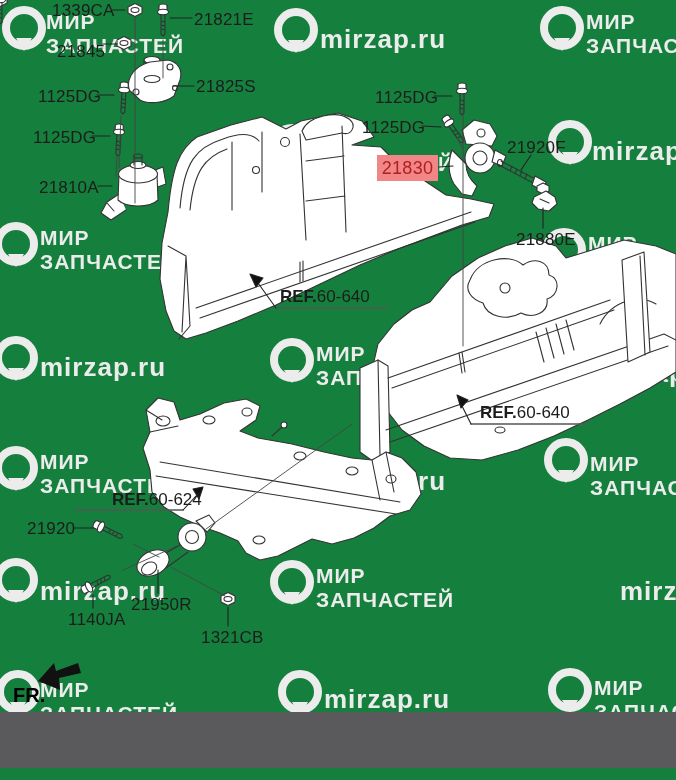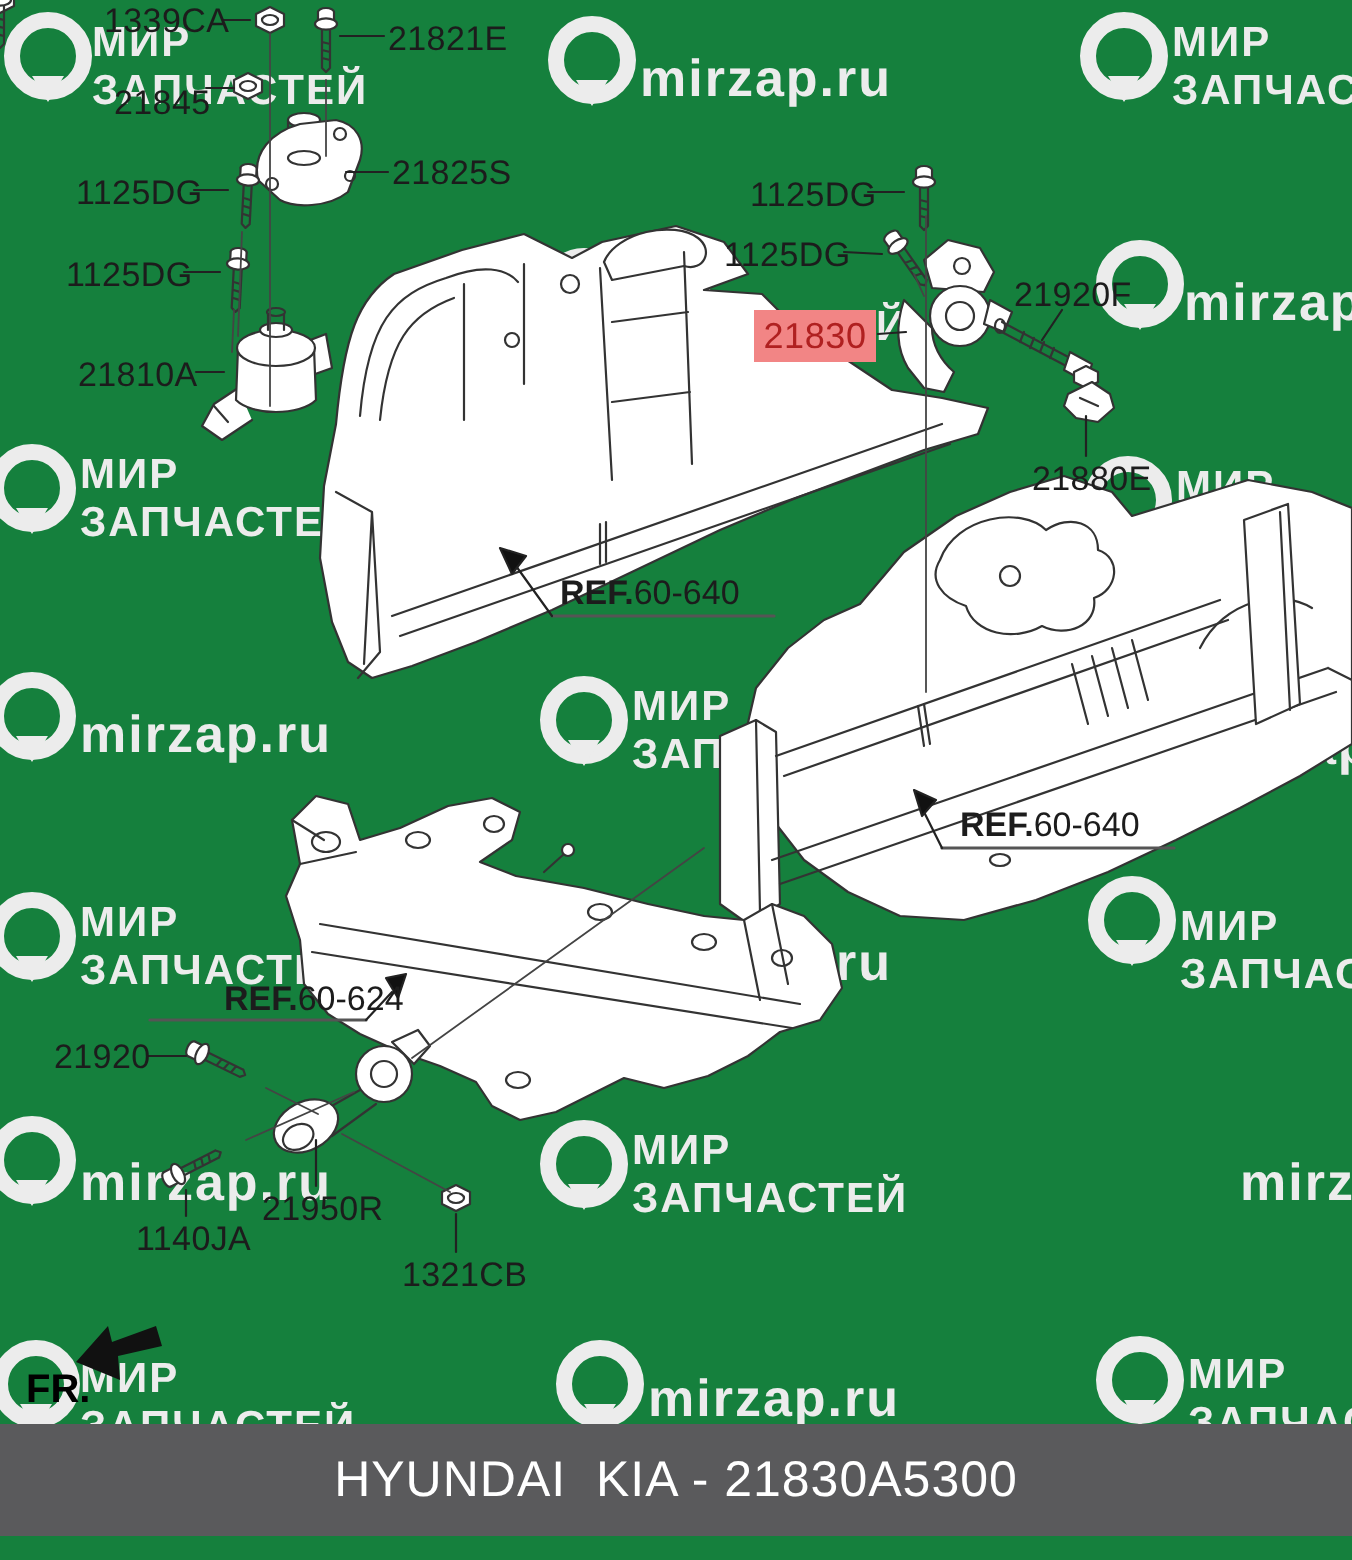--- a/index.html
+++ b/index.html
@@ -267,15 +267,14 @@
       <div class="reflabel" style="left: 280px; top: 287px;"><b>REF.</b><span>60-640</span></div>
       <div class="reflabel" style="left: 480px; top: 403px;"><b>REF.</b><span>60-640</span></div>
       <div class="reflabel" style="left: 80px; top: 490px; margin-left: 32px;"><b>REF.</b><span>60-624</span></div>
     </div>
 
   <div class="highlight" style="left: 377px; top: 155px; width: 61px; height: 26px; background: rgb(242, 133, 133); color: rgb(176, 32, 32);">21830</div>
 
   <div class="fr-label" style="left:13px;top:684px;">FR.</div>
 
   <div class="footer" style="background: rgb(90, 90, 92); color: rgb(255, 255, 255);">
-    <span>HYUNDAI  KIA - 21830A5300</span>
   </div>
 </div>
 
 </body></html>

